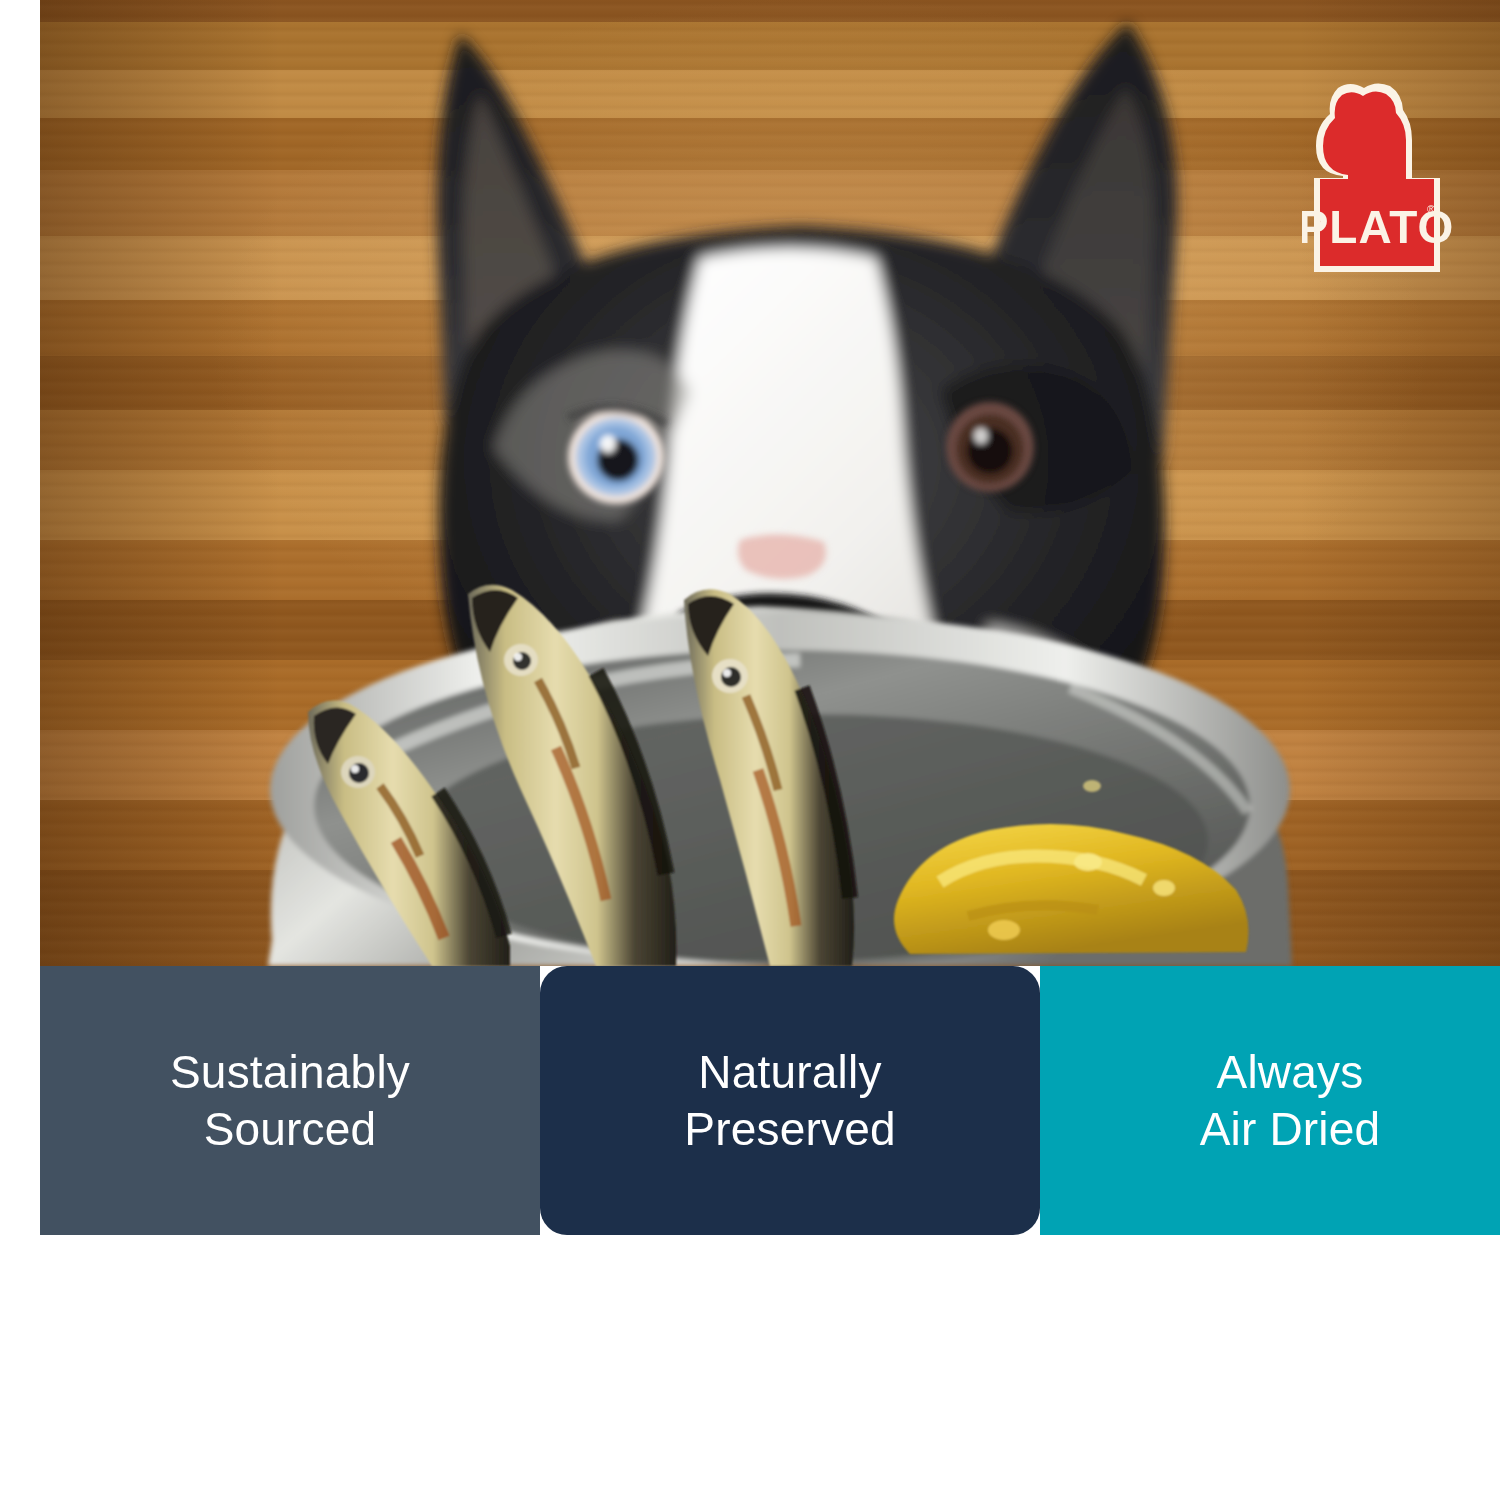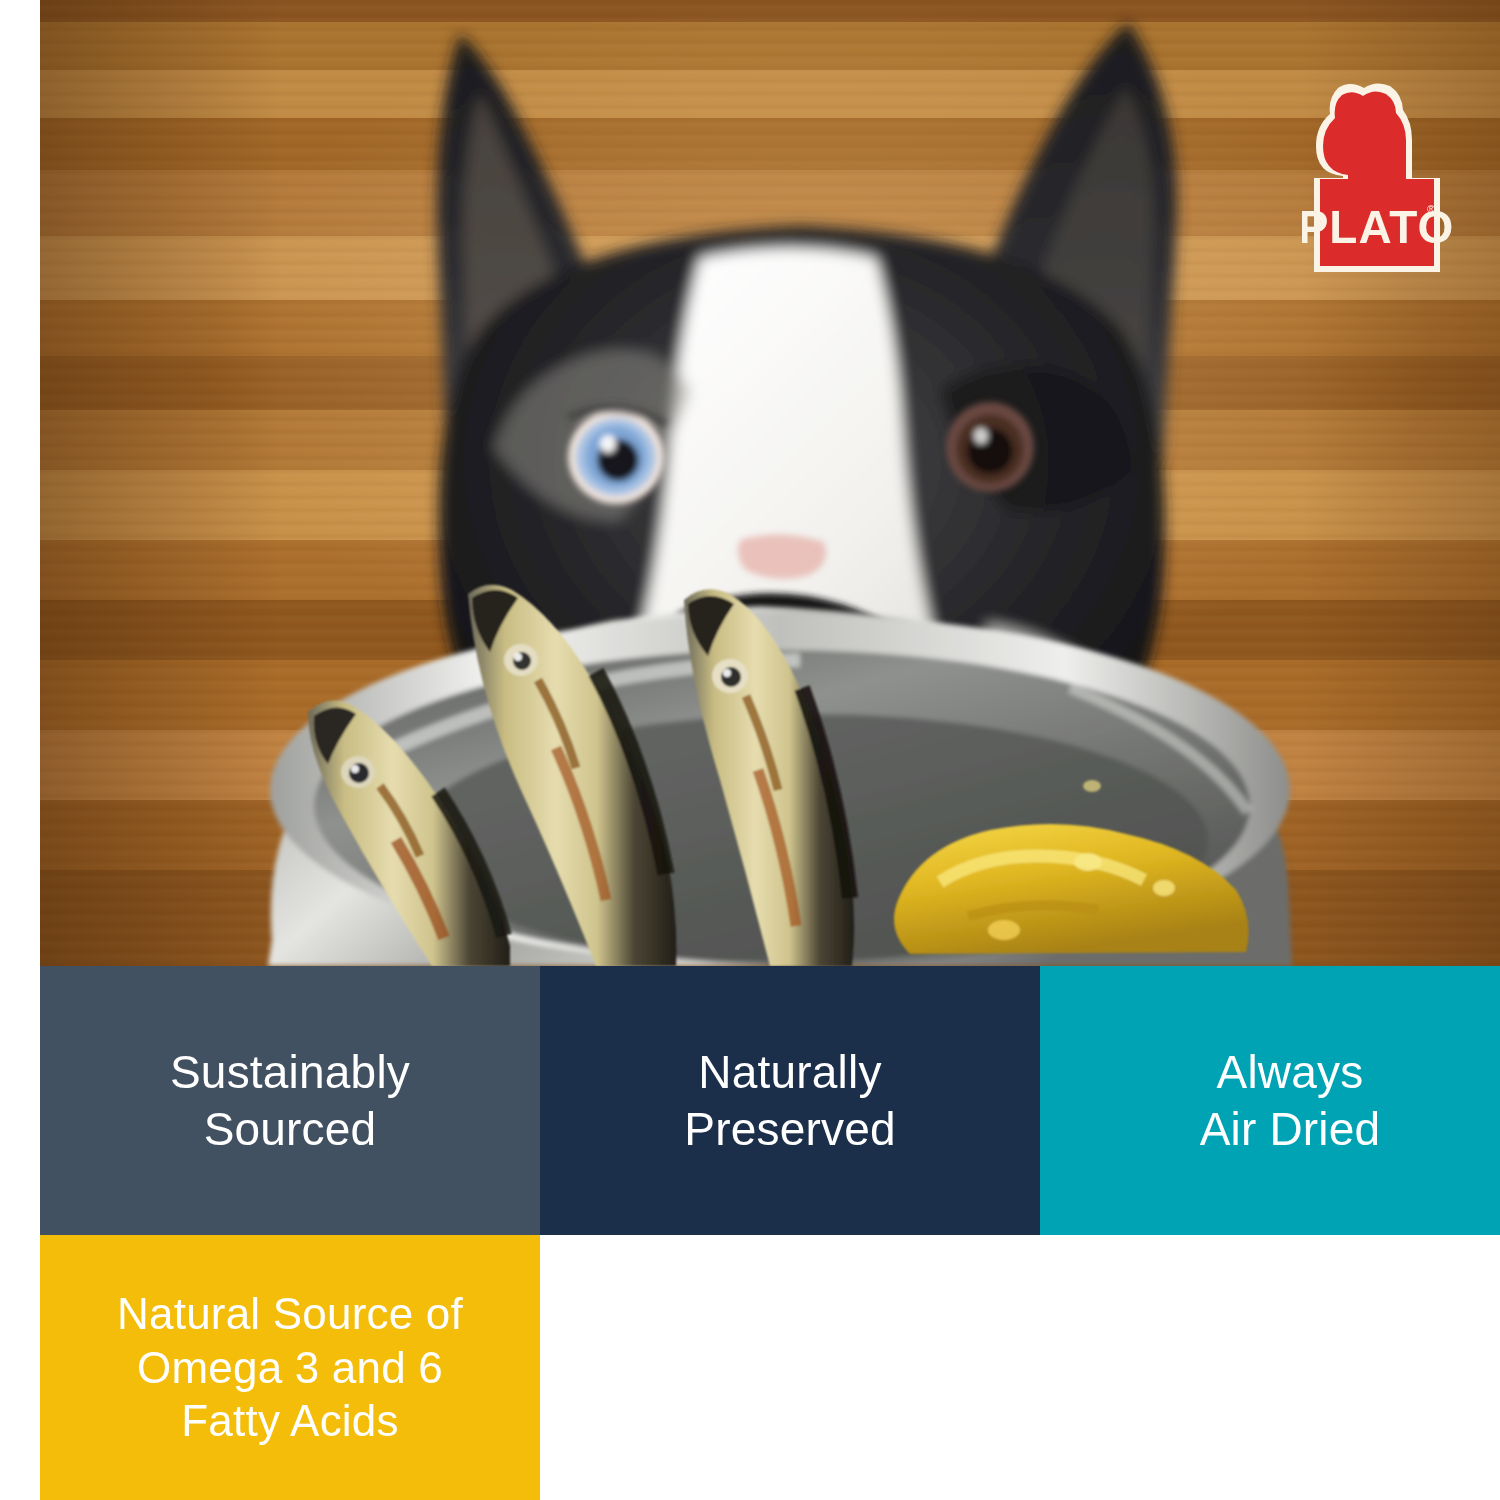--- a/index.html
+++ b/index.html
@@ -318,32 +318,27 @@
     </div>
   </div>
 
   <div class="features">
 
     <div class="panel" style="background: rgb(66, 81, 97); color: rgb(255, 255, 255);">
       <div class="ptext">Sustainably
 Sourced</div>
     </div>
 
-    <div class="panel" style="background: rgb(28, 47, 74); color: rgb(255, 255, 255);">
+    <div class="panel" style="background: rgb(28, 47, 74); color: rgb(255, 255, 255); border-radius: 27px;">
       <div class="ptext">Naturally
 Preserved</div>
     </div>
 
 
     <div class="panel" style="background: rgb(0, 163, 180); color: rgb(255, 255, 255);">
       <div class="ptext">Always
 Air Dried</div>
     </div>
 
-    <div class="panel small" style="background: rgb(244, 189, 10); color: rgb(255, 255, 255);">
-      <div class="ptext">Natural Source of
-Omega 3 and 6
-Fatty Acids</div>
-    </div>
 
 
   </div>
 </div>
 
 </body></html>

